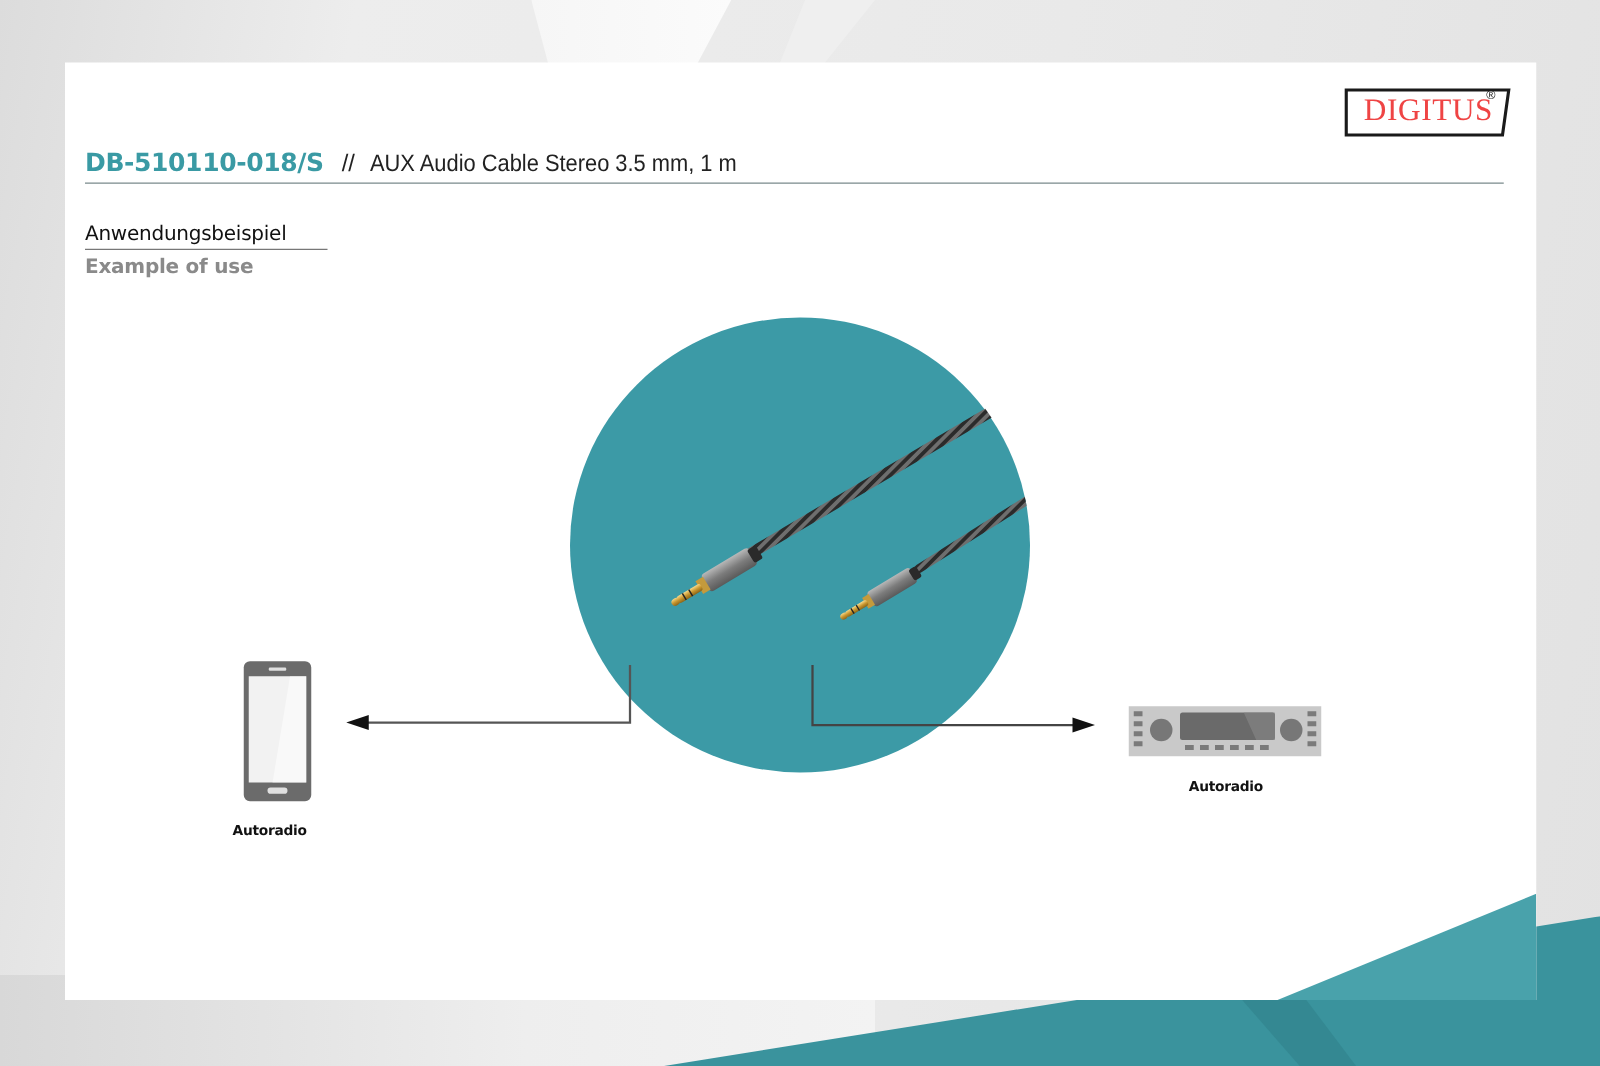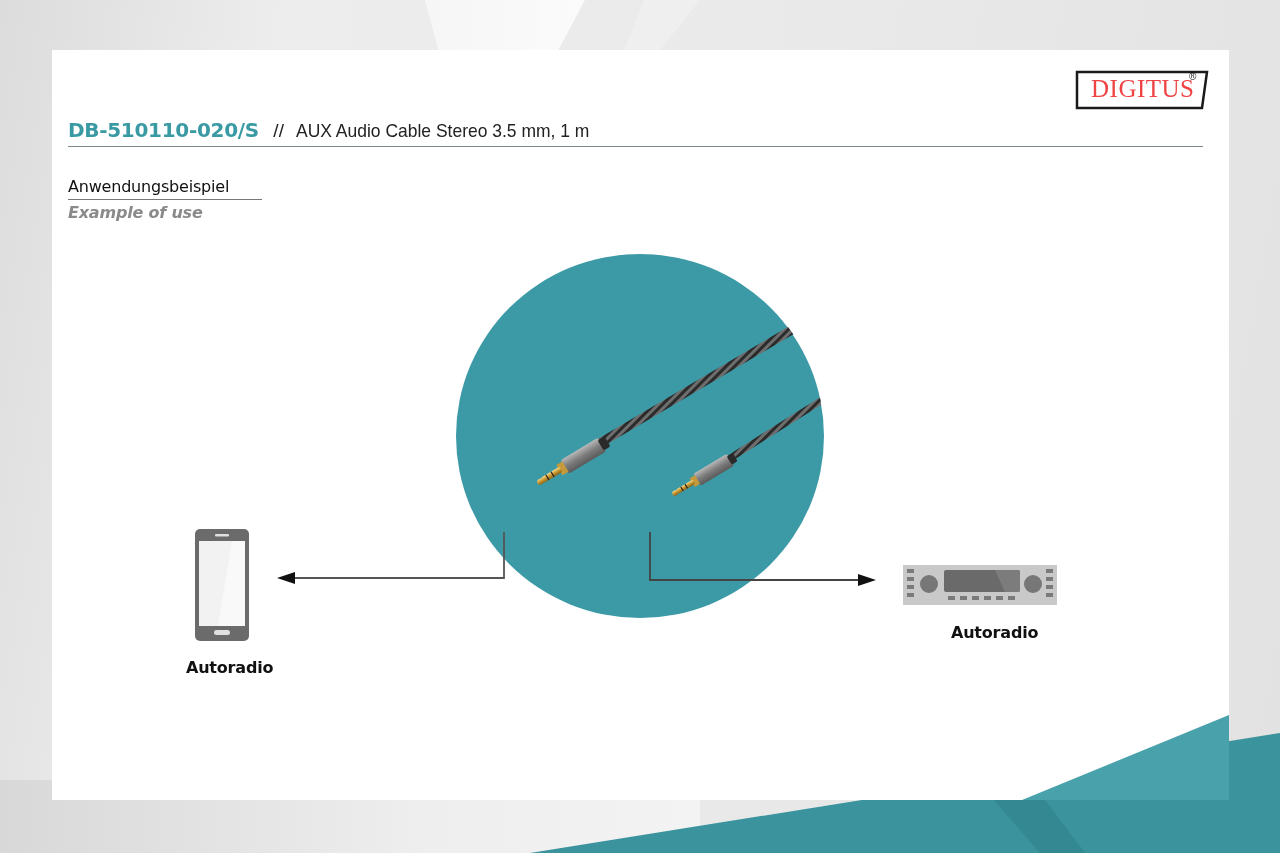--- a/index.html
+++ b/index.html
@@ -33,26 +33,26 @@
   .logo-reg { position:absolute; left:114px; top:2px; font-size:10px; color:#1a1a1a; font-family:"Liberation Sans", sans-serif; }
 
   .title-row { position:absolute; left:68px; top:118px; white-space:nowrap; }
   .sku { font-family:"DejaVu Sans", sans-serif; font-weight:bold; font-size:20px; color:#3a9aa4; letter-spacing:-0.3px; }
   .sep { font-size:19px; color:#222; margin-left:10px; }
   .product { font-size:19px; color:#222; margin-left:8px; font-family:"Liberation Sans", sans-serif; transform:scaleX(.92); display:inline-block; transform-origin:left; }
   .title-rule { position:absolute; left:68px; top:146px; width:1135px; height:1px; background:#7a8a8c; }
 
   .h-de { position:absolute; left:68px; top:177px; font-family:"DejaVu Sans", sans-serif; font-weight:normal; font-size:16px; color:#111; letter-spacing:-0.2px; }
   .h-rule { position:absolute; left:68px; top:199px; width:194px; height:1px; background:#777; }
-  .h-en { position:absolute; left:68px; top:203px; font-family:"DejaVu Sans", sans-serif; font-weight:bold; font-size:16px; color:#8a8a8a; letter-spacing:-0.2px;font-style:italic; }
+  .h-en { position:absolute; left:68px; top:203px; font-family:"DejaVu Sans", sans-serif; font-weight:bold; font-size:16px; color:#8a8a8a; letter-spacing:-0.2px; }
 
   .circle { position:absolute; left:456px; top:254px; width:368px; height:364px; border-radius:50%; background:#3c9aa6; overflow:hidden; }
   .diagram { position:absolute; left:0; top:0; width:1280px; height:853px; }
 
-  .label { position:absolute; font-family:"DejaVu Sans", sans-serif; font-weight:bold; font-size:16px; color:#111; letter-spacing:-0.2px; }
+  .label { position:absolute; font-family:"DejaVu Sans", sans-serif; font-weight:bold; font-size:11px; color:#111; letter-spacing:-0.2px; }
   .lbl-phone { left:186px; top:658px; }
   .lbl-radio { left:951px; top:623px; }
 </style>
 </head>
 <body>
 
 <div class="bg-shard1"></div>
 <div class="bg-shard2"></div>
 <div class="bg-bottom-light"></div>
 <div class="bg-teal"></div>
@@ -63,21 +63,21 @@
 
 <div class="logo">
   <svg viewBox="0 0 134 42">
     <polygon points="2,3 132,3 127,39 2,39" fill="none" stroke="#1a1a1a" stroke-width="2.5"></polygon>
   </svg>
   <span class="logo-text">DIGITUS</span>
   <span class="logo-reg">®</span>
 </div>
 
 <div class="title-row">
-  <span class="sku">DB-510110-020/S</span>
+  <span class="sku">DB-510110-018/S</span>
   <span class="sep">//</span>
   <span class="product">AUX Audio Cable Stereo 3.5 mm, 1 m</span>
 </div>
 <div class="title-rule"></div>
 
 <div class="h-de">Anwendungsbeispiel</div>
 <div class="h-rule"></div>
 <div class="h-en">Example of use</div>
 
 <div class="circle"></div>

